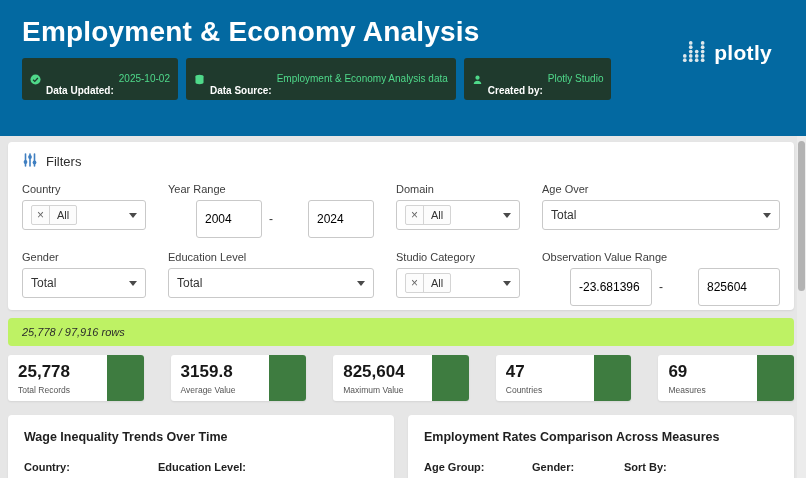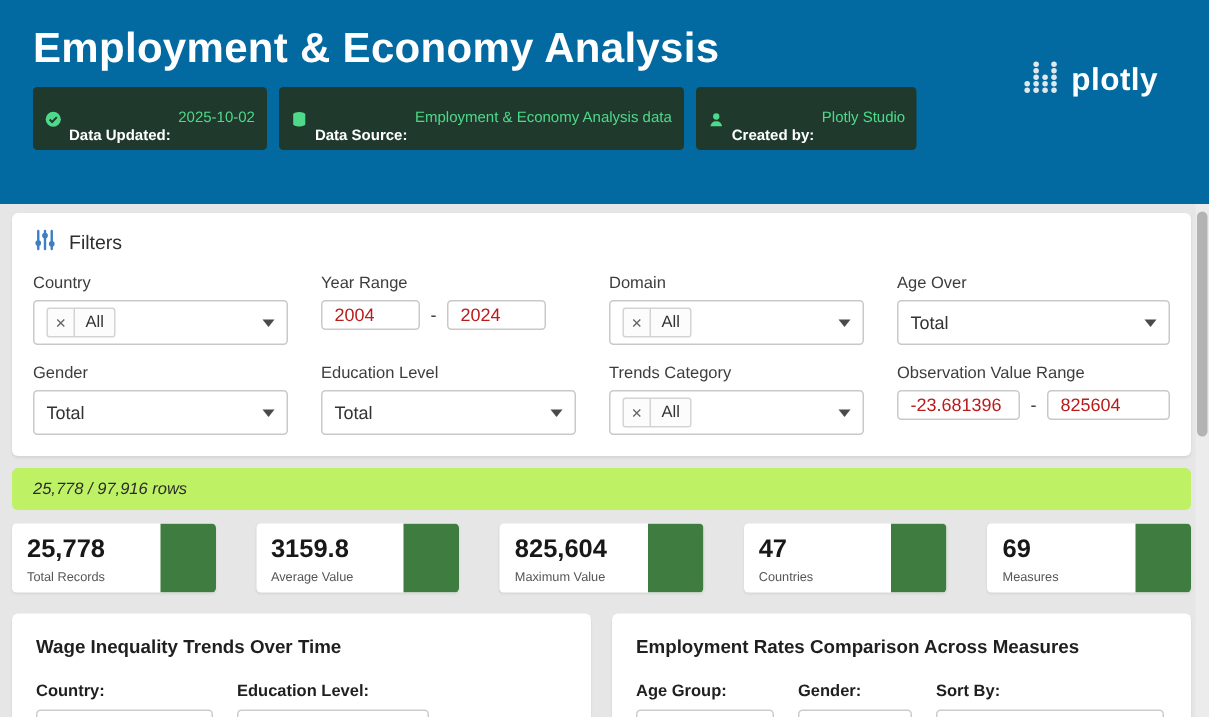--- a/index.html
+++ b/index.html
@@ -19,31 +19,31 @@
   .badge-label { color: #ffffff; font-weight: 700; margin-top: 24px; }
   .badge-value { color: #4fd98a; text-align: center; }
   .badge-icon { display: inline-flex; }
   .logo { position: absolute; top: 38px; right: 34px; display: flex; align-items: center; gap: 7px; }
   .logo-text { color: #ffffff; font-size: 21px; font-weight: 600; letter-spacing: .3px; }
 
   
   .card { background: #ffffff; border-radius: 4px; box-shadow: 0 1px 2px rgba(0,0,0,.08); }
 
   
-  .filters-card { margin: 6px 12px 0 8px; padding: 10px 14px 14px; }
+  .filters-card { margin: 6px 12px 0 8px; padding: 10px 14px 4px; }
   .filters-header { display: flex; align-items: center; gap: 8px; font-size: 13px; color: #2e2e2e; margin-bottom: 12px; }
   .filters-grid { display: grid; grid-template-columns: repeat(4, 1fr); column-gap: 22px; row-gap: 13px; }
   .field-label { display: block; font-size: 11px; color: #3d3d3d; margin-bottom: 5px; }
   .control { height: 30px; border: 1px solid #c9c9c9; border-radius: 3px; background: #fff; display: flex; align-items: center; padding: 0 8px; font-size: 12px; color: #333; }
   .caret { margin-left: auto; width: 0; height: 0; border-left: 4px solid transparent; border-right: 4px solid transparent; border-top: 5px solid #4a4a4a; }
   .chip { display: inline-flex; align-items: center; border: 1px solid #d4d4d4; border-radius: 2px; background: #fcfcfc; font-size: 11px; color: #333; height: 20px; }
   .chip-x { padding: 0 5px; border-right: 1px solid #d4d4d4; color: #666; cursor: pointer; font-size: 12px; display: flex; align-items: center; height: 100%; }
   .chip-label { padding: 0 7px; }
   .range { display: flex; align-items: center; gap: 7px; }
-  .range input { height: 20px; border: 1px solid #c9c9c9; border-radius: 3px; padding: 0 8px; font-size: 12px; color: #b91c1c; font-family: inherit; background: #fff; }
+  .range input { height: 38px; border: 1px solid #c9c9c9; border-radius: 3px; padding: 0 8px; font-size: 12px; color: #000000; font-family: inherit; background: #fff; margin-left: 28px; }
   .range .sep { font-size: 12px; color: #333; }
   .yr input { width: 66px; }
   .obs input { width: 82px; }
 
   
   .rowcount { margin: 8px 12px 0 8px; background: #bef264; border-radius: 4px; padding: 8px 14px; font-size: 11px; font-style: italic; color: #2b2b2b; }
 
   
   .stats { margin: 9px 12px 0 8px; display: flex; gap: 27px; }
   .stat-card { flex: 1; background: #fff; border-radius: 3px; height: 46px; display: flex; justify-content: space-between; box-shadow: 0 1px 2px rgba(0,0,0,.08); overflow: hidden; }
@@ -200,21 +200,21 @@
 
       <div class="field">
         <label class="field-label">Education Level</label>
         <div class="control">
           <span>Total</span>
           <span class="caret"></span>
         </div>
       </div>
 
       <div class="field">
-        <label class="field-label">Trends Category</label>
+        <label class="field-label">Studio Category</label>
         <div class="control">
           <span class="chip">
             <span class="chip-x">×</span>
             <span class="chip-label">All</span>
           </span>
           <span class="caret"></span>
         </div>
       </div>
 
       <div class="field">

